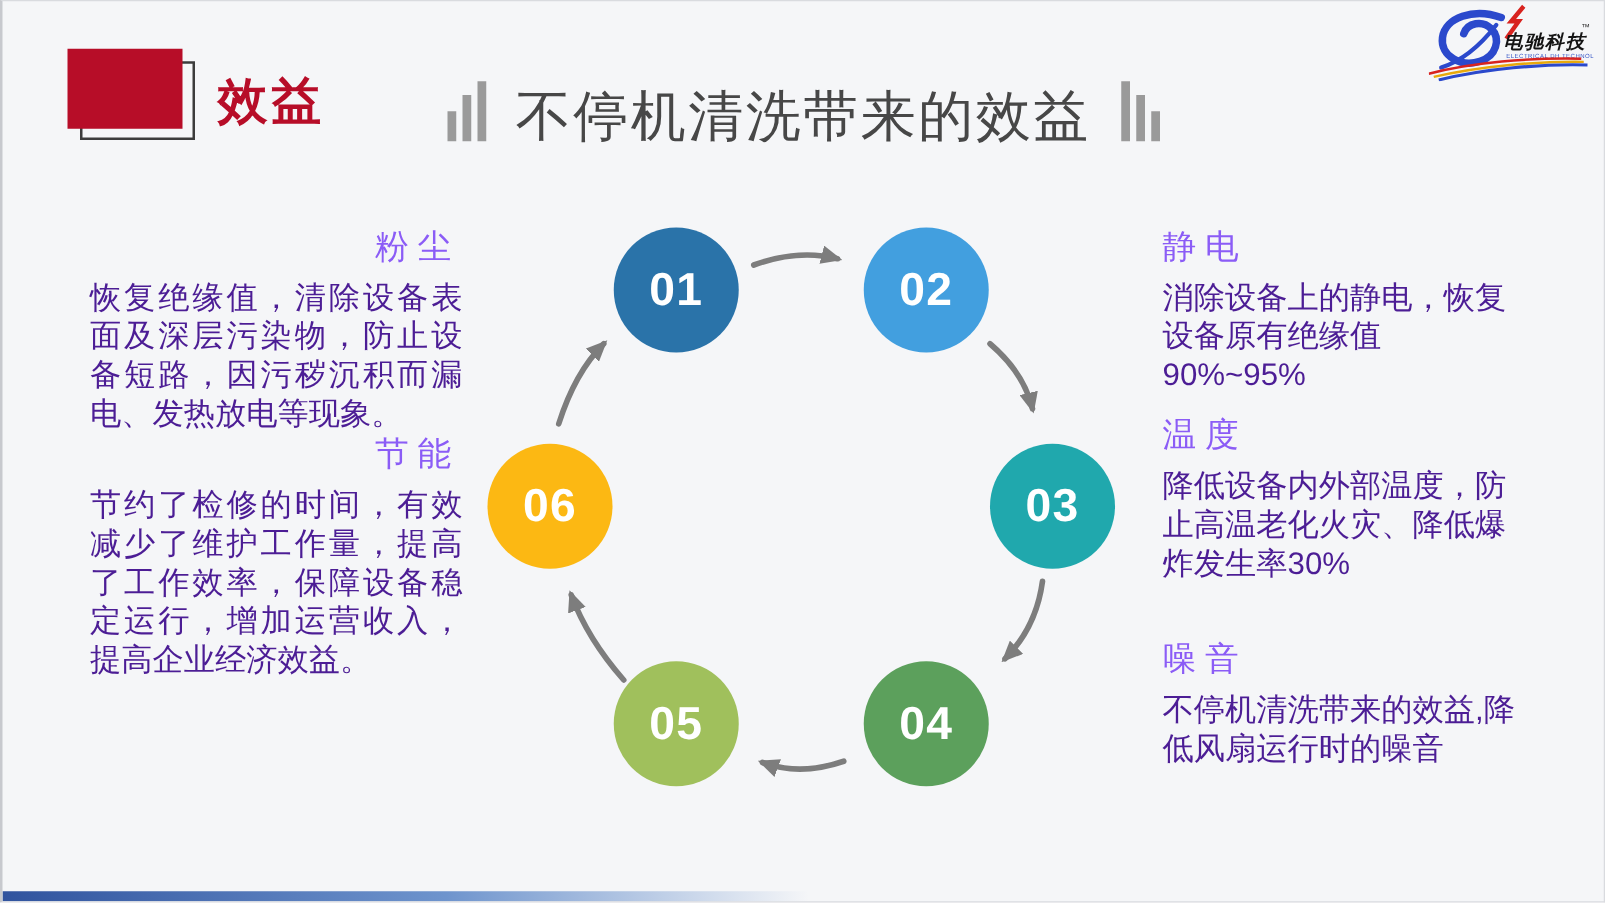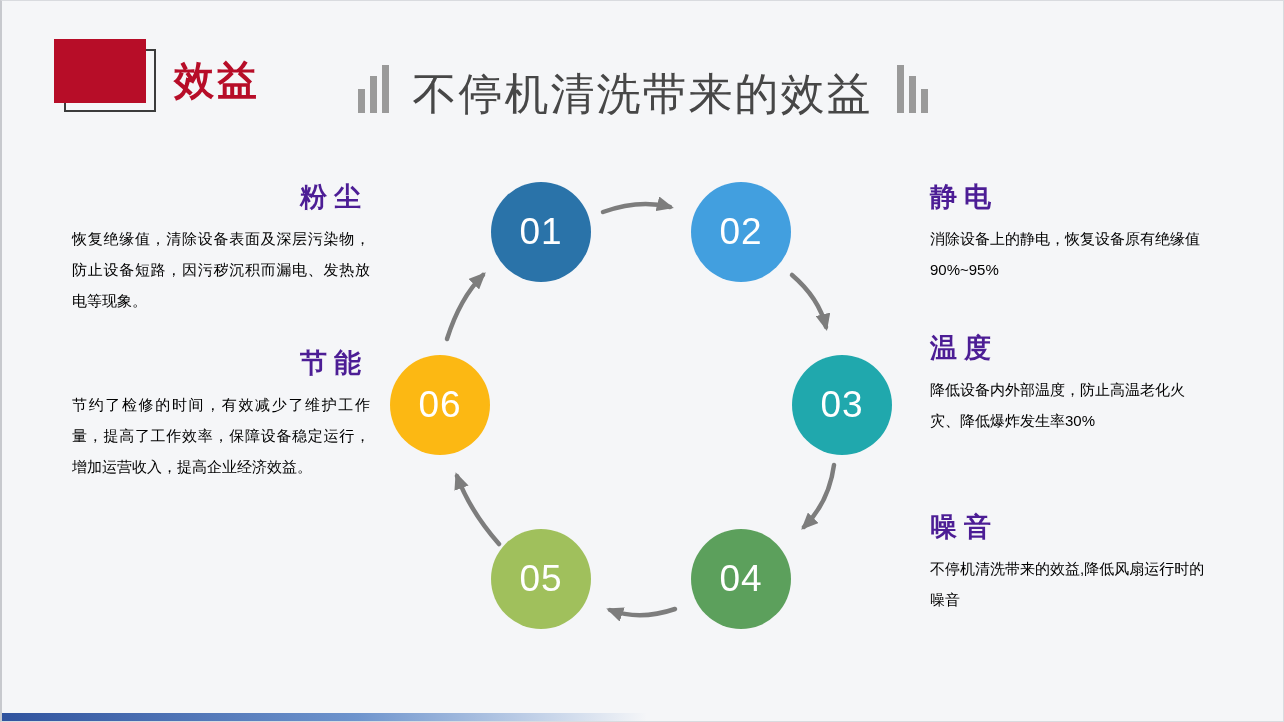--- a/index.html
+++ b/index.html
@@ -38,40 +38,40 @@
     font-size:44px; font-weight:normal; color:#474747; letter-spacing:2px;
     line-height:1.1;
   }
 
   
   .logo { position:absolute; right:8px; top:2px; width:132px; height:62px; }
 
   
   .benefit { position:absolute; }
   .benefit h3 {
-    margin:0 0 10px 0; font-size:27px; font-weight:bold; color:#4c1d95;
+    margin:0 0 10px 0; font-size:27px; font-weight:normal; color:#8b5cf6;
     letter-spacing:7px; line-height:1.2;
   }
   .benefit p {
-    margin:0; font-size:15px; line-height:31px; color:#000000;
+    margin:0; font-size:25px; line-height:31px; color:#4c1d95;
   }
   .benefit.left  { left:70px;  width:298px; }
   .benefit.left h3 { text-align:right; padding-right:2px; }
   .benefit.left p  { text-align:justify; }
   .benefit.right { left:928px; width:284px; }
 
   
   .diagram { position:absolute; left:380px; top:158px; width:520px; height:500px; }
   .diagram svg.arrows { position:absolute; left:0; top:0; }
   .cycle-step {
     position:absolute; width:100px; height:100px; border-radius:50%;
     display:flex; align-items:center; justify-content:center;
   }
   .cycle-step span {
-    color:#ffffff; font-size:37px; font-weight:normal; letter-spacing:1px;
+    color:#ffffff; font-size:37px; font-weight:bold; letter-spacing:1px;
   }
 
   
   .footer-bar {
     position:absolute; left:0; bottom:0; width:645px; height:8px;
     background:linear-gradient(to right,#30539e 0%,#6e94cd 55%,rgba(245,246,248,0) 100%);
   }
 </style>
 </head>
 <body>
@@ -89,20 +89,37 @@
       <i style="height:48px"></i>
     </div>
     <div class="title-text">不停机清洗带来的效益</div>
     <div class="eq">
       <i style="height:48px"></i>
       <i style="height:37px"></i>
       <i style="height:24px"></i>
     </div>
   </div>
 
+  <div class="logo">
+    <svg width="132" height="62" viewBox="0 0 132 62">
+      <g>
+        <path d="M58,11 C36,3 13,11 11,27 C9,42 26,51 41,46 C54,42 58,28 50,20 C43,13 31,15 28,24" stroke="#2b49cc" stroke-width="6" fill="none" stroke-linecap="round"></path>
+        <path d="M10,51 C26,46 40,35 54,17" stroke="#2b49cc" stroke-width="3.5" fill="none" stroke-linecap="round"></path>
+      </g>
+      <path d="M76,2 L66,14 L72,14 L62,28" stroke="#d8231f" stroke-width="3.5" fill="none"></path>
+      <text x="60" y="35" font-size="15" font-weight="bold" font-style="italic" fill="#141414" letter-spacing="1.5">电驰科技</text>
+      <text x="122" y="21" font-size="7" fill="#333">™</text>
+      <text x="62" y="43" font-size="4.8" fill="#3353c4" letter-spacing="0.4">ELECTRICAL DH TECHNOLOGY</text>
+      <g>
+        <path d="M0,56 C35,47 80,43 122,44" stroke="#d8231f" stroke-width="2" fill="none"></path>
+        <path d="M4,58.5 C40,50 85,46 124,46.5" stroke="#e8a80c" stroke-width="2" fill="none"></path>
+        <path d="M8,61 C45,52 90,48 127,49" stroke="#2b49cc" stroke-width="2.5" fill="none"></path>
+      </g>
+    </svg>
+  </div>
 
   <div class="benefit left" style="top:180px">
     <h3>粉尘</h3>
     <p>恢复绝缘值，清除设备表面及深层污染物，防止设备短路，因污秽沉积而漏电、发热放电等现象。</p>
   </div>
   <div class="benefit left" style="top:346px">
     <h3>节能</h3>
     <p>节约了检修的时间，有效减少了维护工作量，提高了工作效率，保障设备稳定运行，增加运营收入，提高企业经济效益。</p>
   </div>
 

